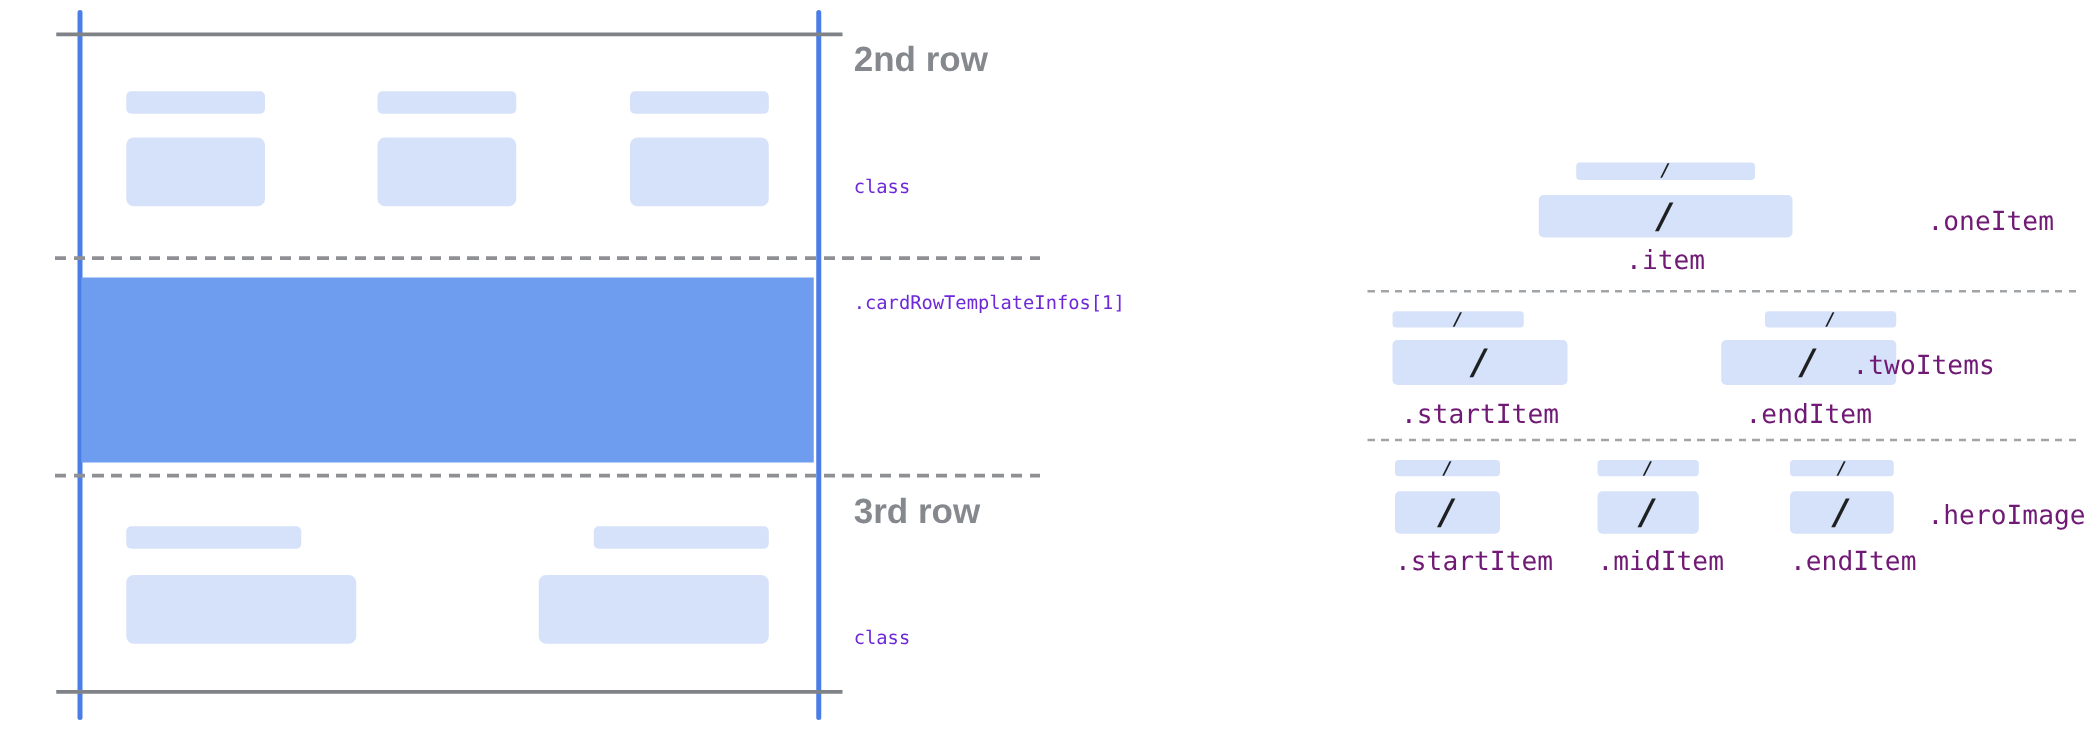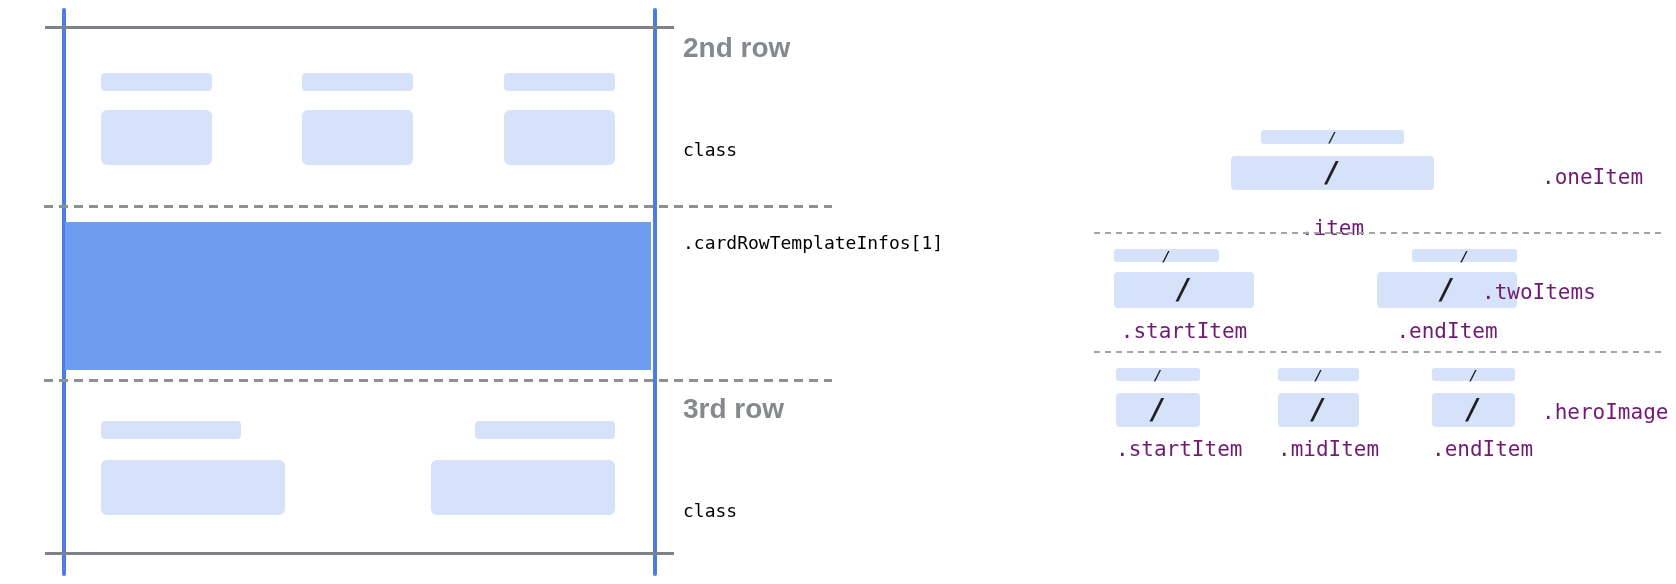--- a/index.html
+++ b/index.html
@@ -10,22 +10,22 @@
   .vline{width:4px;background:#4b7de6;border-radius:2px;}
   .hline{height:3px;background:#7f8286;}
   .dash-l{height:3px;background:repeating-linear-gradient(to right,#8e9094 0 9px,transparent 9px 15px);}
   .dash-r{height:2px;background:repeating-linear-gradient(to right,#a2a5a8 0 6px,transparent 6px 11px);}
   .ph{background:#d6e2f9;}
   .ph-label{height:18px;border-radius:4px;}
   .ph-block{height:55px;border-radius:6px;}
   .hero{background:#6e9cee;}
   
   .heading{font-size:28px;font-weight:bold;color:#85898d;white-space:nowrap;}
-  .code{font-family:"DejaVu Sans Mono","Liberation Mono",monospace;font-size:18px;
-        line-height:31px;color:#000000;white-space:pre;}
+  .code{font-family:"DejaVu Sans Mono","Liberation Mono",monospace;font-size:15px;
+        line-height:31px;color:#6d28d9;white-space:pre;}
   .mono-label{font-family:"DejaVu Sans Mono","Liberation Mono",monospace;font-size:21px;
         color:#701a75;white-space:nowrap;}
   .center{text-align:center;}
   
   .bar{background:#d6e2f9;display:flex;align-items:center;justify-content:center;}
   .bar-sm{height:14px;border-radius:3px;}
   .bar-lg{border-radius:4px;}
   .slash{font-family:"DejaVu Sans Mono","Liberation Mono",monospace;font-weight:bold;
          color:#1d1f21;font-style:italic;line-height:1;}
   .slash-sm{font-size:14px;}
@@ -71,21 +71,21 @@
     
     
   </div>
 
   <div class="abs bar bar-sm" style="left:1229px;top:130px;width:143px;">
     <span class="slash slash-sm">/</span>
   </div>
   <div class="abs bar bar-lg" style="left:1199px;top:156px;width:203px;height:34px;">
     <span class="slash slash-lg">/</span>
   </div>
-  <div class="abs mono-label center" style="left:1199px;top:216px;width:203px;text-align:center;">.item</div>
+  <div class="abs mono-label center" style="left:1199px;top:196px;width:203px;text-align:center;">.item</div>
   <div class="abs mono-label" style="left:1510px;top:165px;">.oneItem</div>
 
   <div class="abs dash-r" style="left:1062px;top:232px;width:569px;"></div>
 
   <div class="abs bar bar-sm" style="left:1082px;top:249px;width:105px;height:13px;">
     <span class="slash slash-sm">/</span>
   </div>
   <div class="abs bar bar-lg" style="left:1082px;top:272px;width:140px;height:36px;">
     <span class="slash slash-lg">/</span>
   </div>

